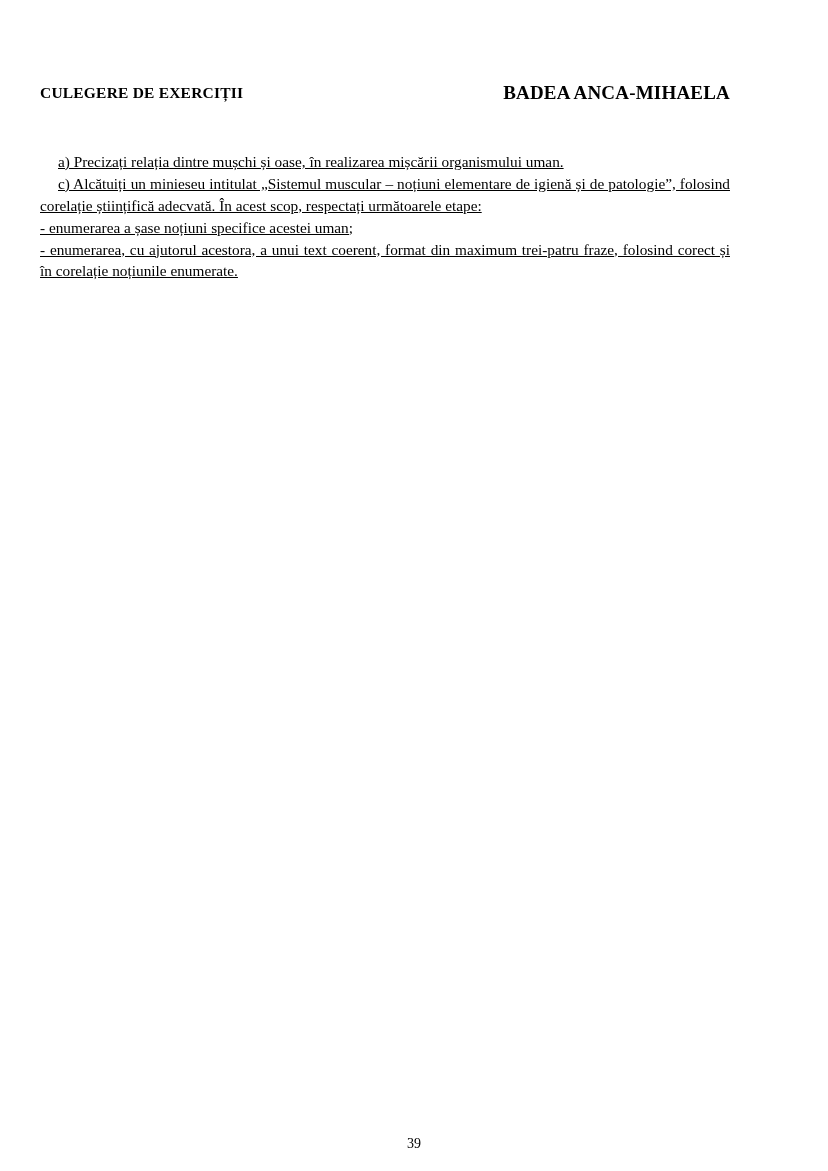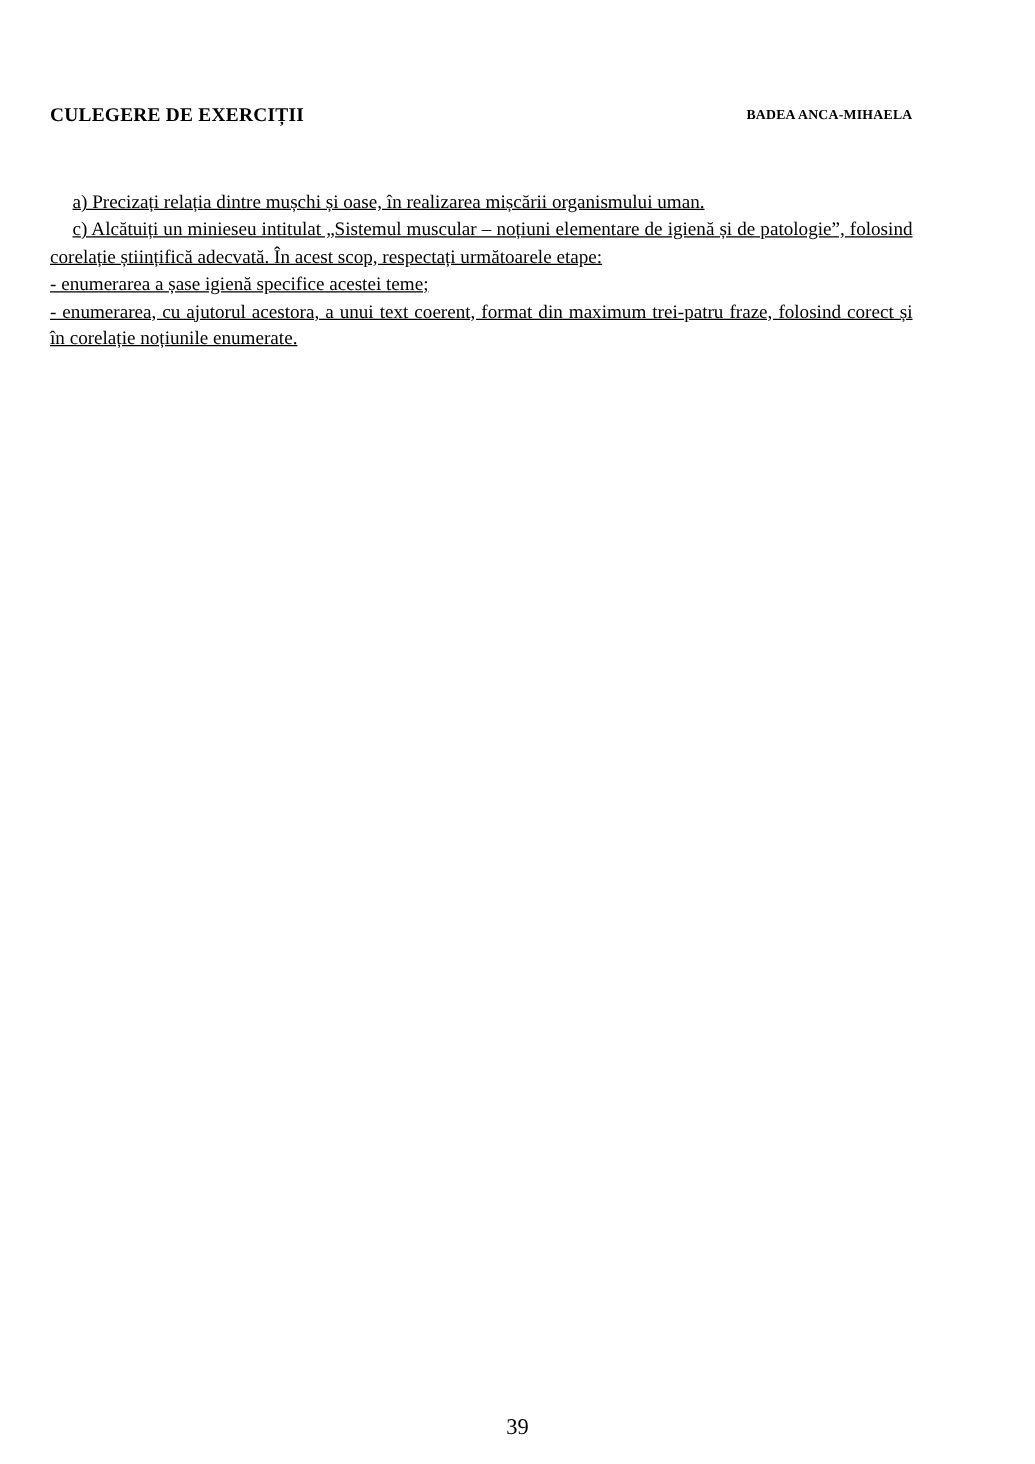--- a/index.html
+++ b/index.html
@@ -48,21 +48,21 @@
   .header-left .line2 {
     display: block;
     text-align: center;
     padding-left: 0;
   }
   .header-right {
     position: absolute;
     right: 0;
     top: 0;
     font-weight: bold;
-    font-size: 11px;
+    font-size: 19px;
     letter-spacing: 0.2px;
     line-height: 19px;
   }
   .content {
     margin-top: 24px;
     font-size: 15.3px;
     line-height: 21.5px;
   }
   .para {
     text-align: justify;
@@ -76,37 +76,37 @@
   }
   .para.indent {
     text-indent: 18px;
   }
   .footer {
     position: absolute;
     left: 0;
     right: 0;
     bottom: 58px;
     text-align: center;
-    font-size: 18px;
+    font-size: 14px;
   }
 </style>
 </head>
 <body>
 
 <div class="page">
 
   <div class="header">
     <div class="header-left">
       <span class="line1">CULEGERE DE EXERCIȚII</span>
     </div>
     <div class="header-right">BADEA ANCA-MIHAELA</div>
   </div>
 
   <div class="content">
     <p class="para first">a) Precizați relația dintre mușchi și oase, în realizarea mișcării organismului uman.</p>
     <p class="para indent">c) Alcătuiți un minieseu intitulat „Sistemul muscular – noțiuni elementare de igienă și de patologie”, folosind corelație științifică adecvată. În acest scop, respectați următoarele etape:</p>
-    <p class="para">- enumerarea a șase igienă specifice acestei teme;</p>
+    <p class="para">- enumerarea a șase noțiuni specifice acestei uman;</p>
     <p class="para">- enumerarea, cu ajutorul acestora, a unui text coerent, format din maximum trei-patru fraze, folosind corect și în corelație noțiunile enumerate.</p>
   </div>
 
   <div class="footer">39</div>
 
 </div>
 
 </body></html>

